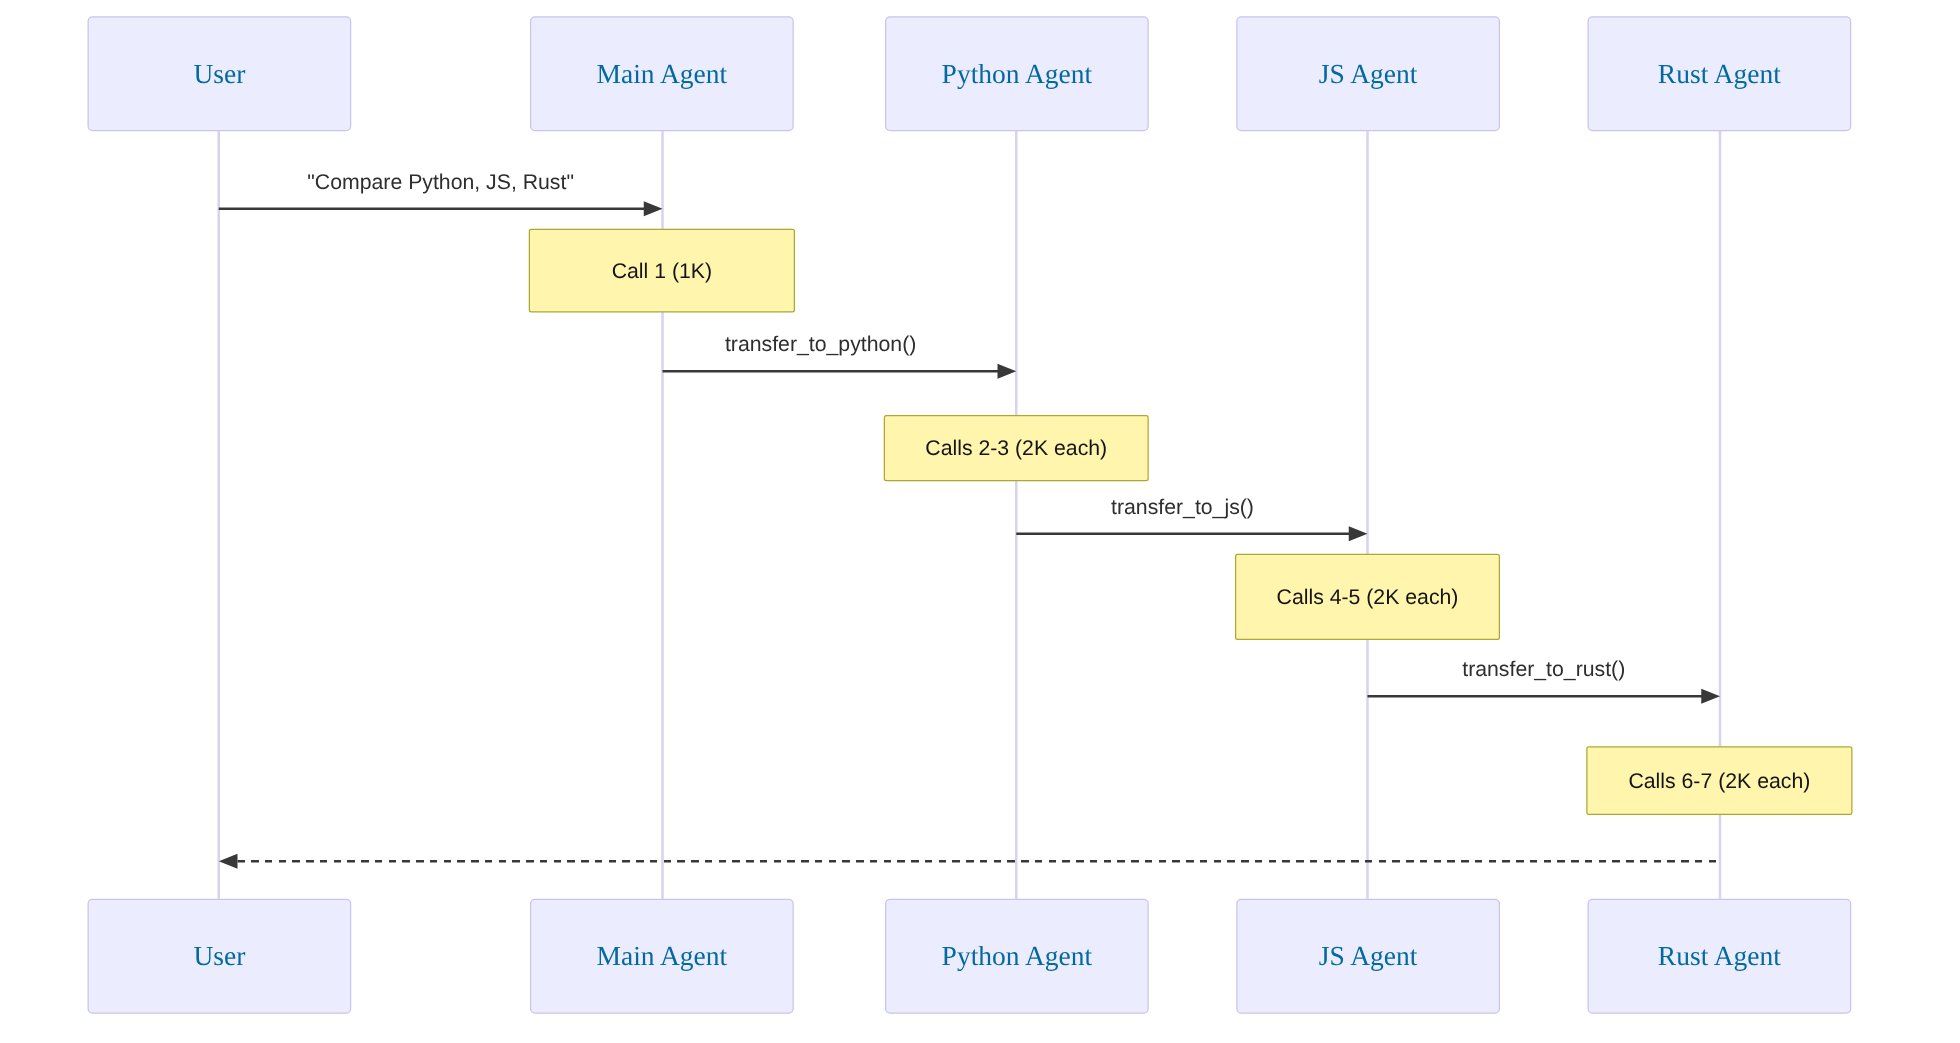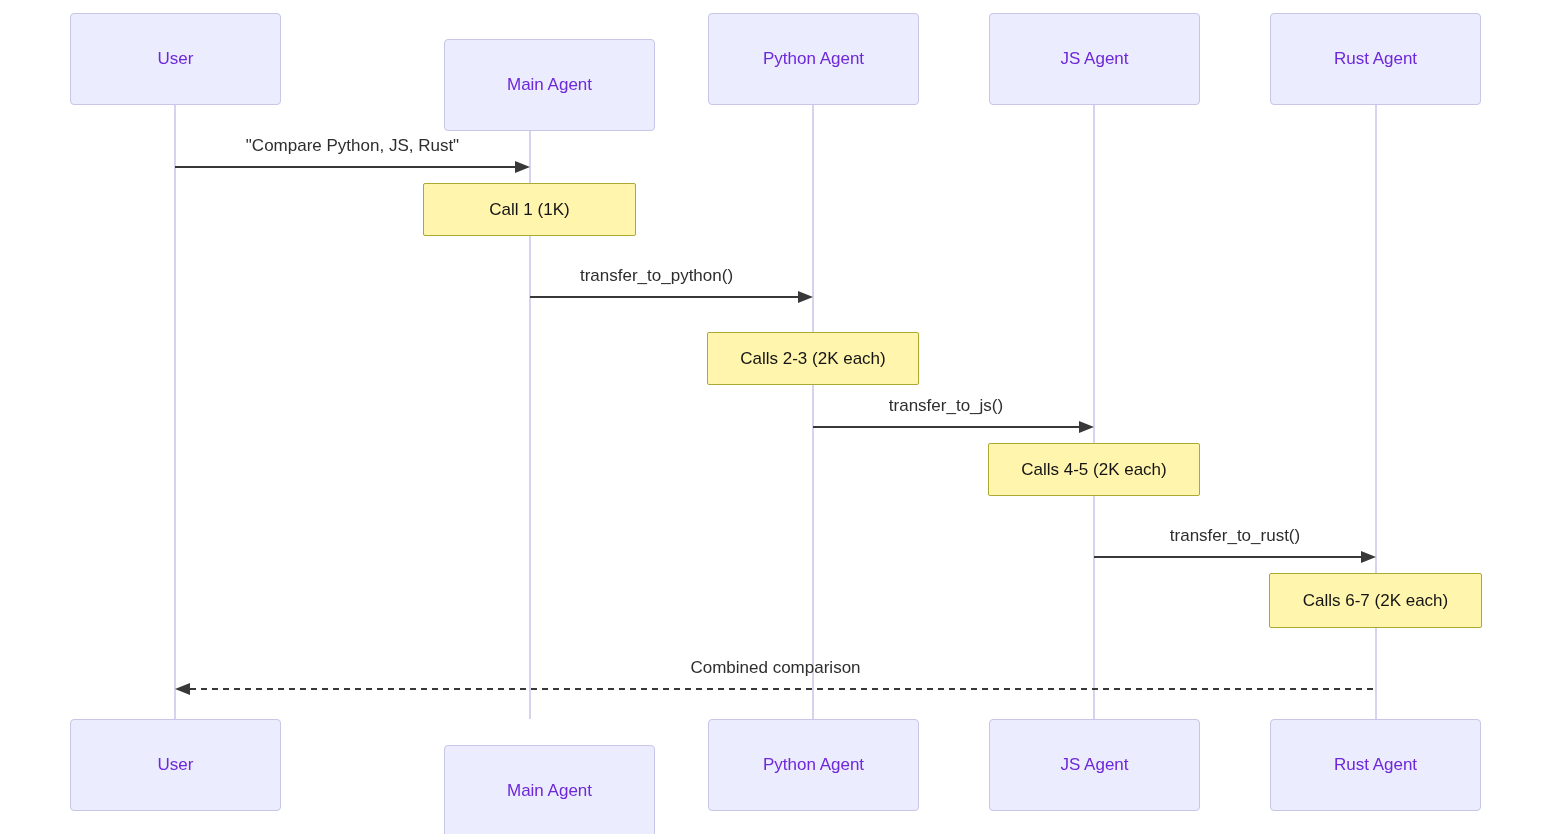--- a/index.html
+++ b/index.html
@@ -18,28 +18,29 @@
   .actor {
     position: absolute;
     width: 211px;
     height: 92px;
     background: #ECECFF;
     border: 1px solid #C7C5E8;
     border-radius: 4px;
     display: flex;
     align-items: center;
     justify-content: center;
-    font-size: 17px;
-    color: #6d28d9;
+    font-size: 22px;
+    color: #0369a1;
     box-sizing: border-box;
+    font-family: Liberation Serif, serif;
   }
   .actor-top { top: 13px; }
   .actor-bottom { top: 719px; }
   .a1 { left: 70px; }
-  .a2 { left: 444px; margin-top: 26px; }
+  .a2 { left: 424px; }
   .a3 { left: 708px; }
   .a4 { left: 989px; }
   .a5 { left: 1270px; }
 
   .lifeline {
     position: absolute;
     top: 105px;
     height: 614px;
     width: 2px;
     background: #D7D2EE;
@@ -114,37 +115,36 @@
   <div class="actor actor-bottom a1">User</div>
   <div class="actor actor-bottom a2">Main Agent</div>
   <div class="actor actor-bottom a3">Python Agent</div>
   <div class="actor actor-bottom a4">JS Agent</div>
   <div class="actor actor-bottom a5">Rust Agent</div>
 
   <div class="msg-label" style="left:175px; top:134px; width:355px;">"Compare Python, JS, Rust"</div>
   <div class="msg-line" style="left:175px; top:166px; width:342px;"></div>
   <div class="arrow-right" style="left:515px; top:161px;"></div>
 
-  <div class="note" style="left:423px; top:183px; width:213px; height:53px;">Call 1 (1K)</div>
+  <div class="note" style="left:423px; top:183px; width:213px; height:67px;">Call 1 (1K)</div>
 
   <div class="msg-label" style="left:530px; top:264px; width:253px;">transfer_to_python()</div>
   <div class="msg-line" style="left:530px; top:296px; width:270px;"></div>
   <div class="arrow-right" style="left:798px; top:291px;"></div>
 
   <div class="note" style="left:707px; top:313px; width:212px; height:53px;margin-top:19px;">Calls 2-3 (2K each)</div>
 
   <div class="msg-label" style="left:813px; top:394px; width:266px;">transfer_to_js()</div>
   <div class="msg-line" style="left:813px; top:426px; width:268px;"></div>
   <div class="arrow-right" style="left:1079px; top:421px;"></div>
 
-  <div class="note" style="left:988px; top:443px; width:212px; height:53px;">Calls 4-5 (2K each)</div>
+  <div class="note" style="left:988px; top:443px; width:212px; height:69px;">Calls 4-5 (2K each)</div>
 
   <div class="msg-label" style="left:1094px; top:524px; width:282px;">transfer_to_rust()</div>
   <div class="msg-line" style="left:1094px; top:556px; width:269px;"></div>
   <div class="arrow-right" style="left:1361px; top:551px;"></div>
 
-  <div class="note" style="left:1269px; top:573px; width:213px; height:55px;">Calls 6-7 (2K each)</div>
+  <div class="note" style="left:1269px; top:597px; width:213px; height:55px;">Calls 6-7 (2K each)</div>
 
-  <div class="msg-label" style="left:175px; top:656px; width:1201px;">Combined comparison</div>
   <div class="msg-line-dashed" style="left:190px; top:688px; width:1186px;"></div>
   <div class="arrow-left" style="left:175px; top:683px;"></div>
 
 </div>
 
 </body></html>

